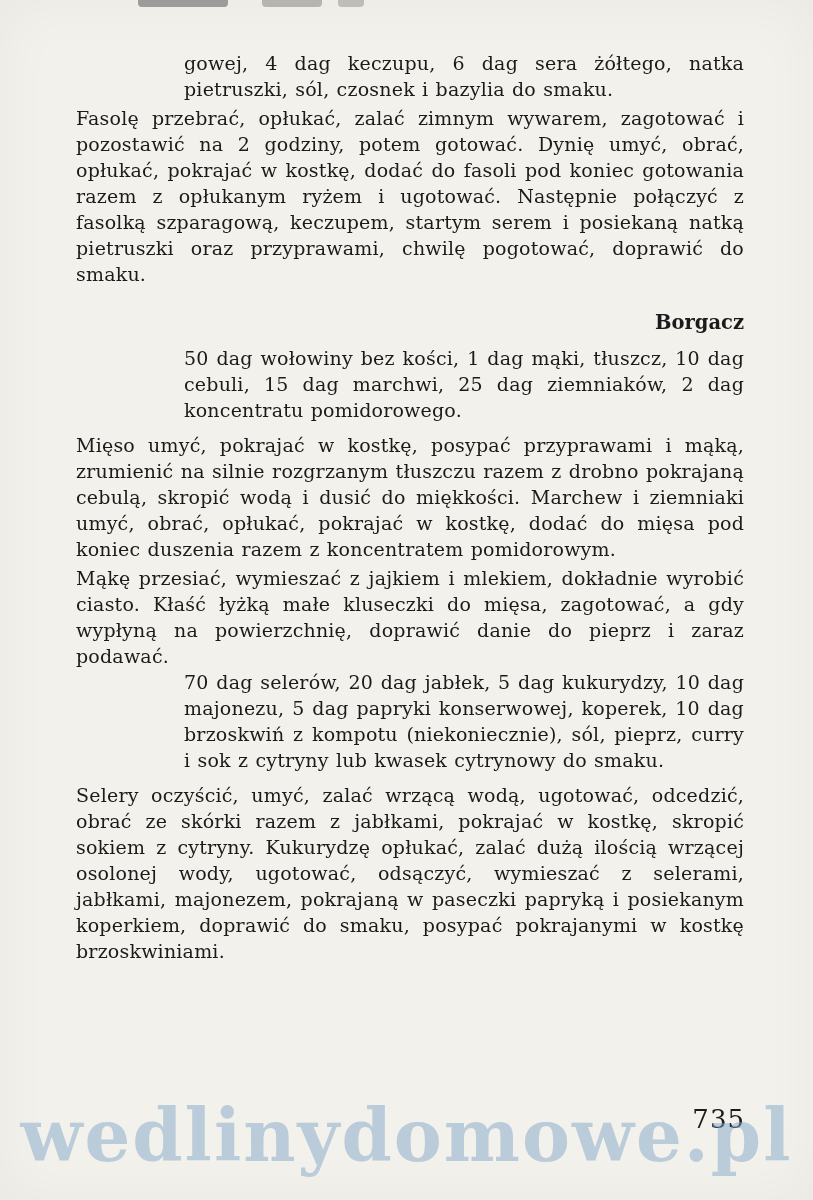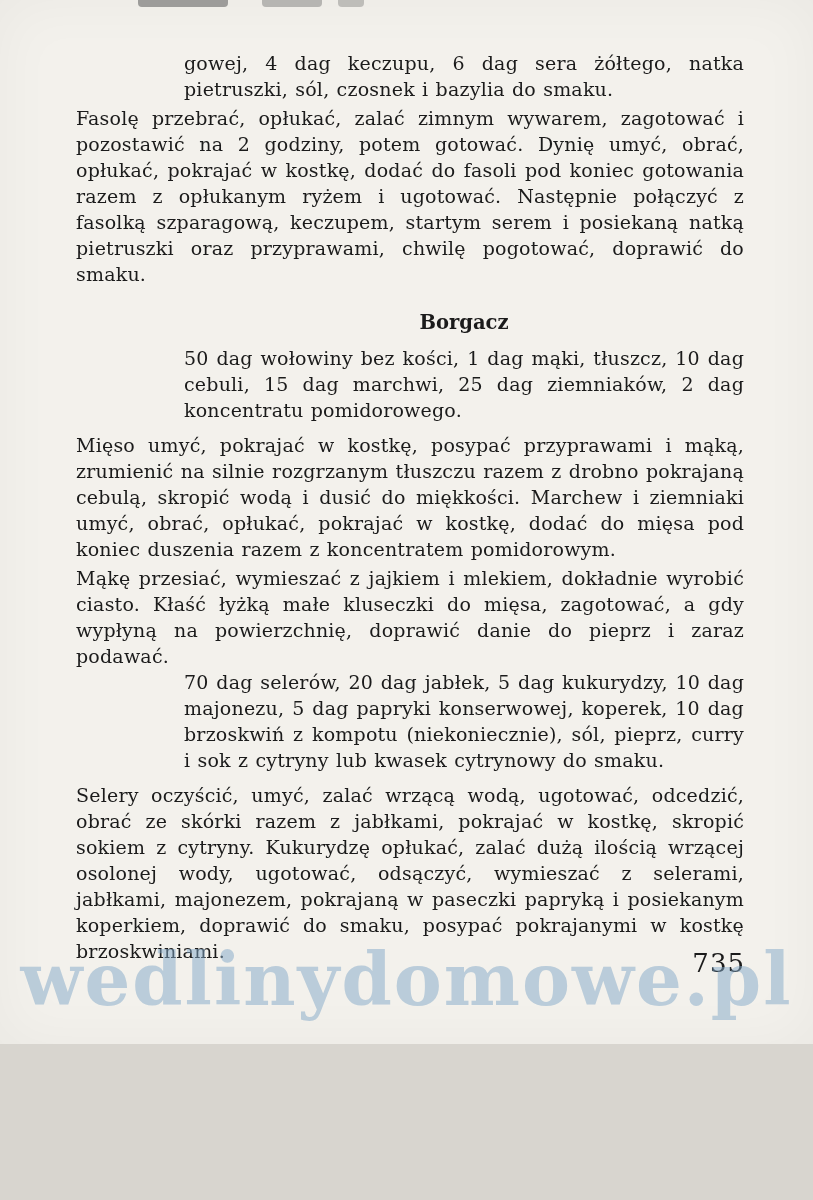--- a/index.html
+++ b/index.html
@@ -4,21 +4,21 @@
 <style>
   html, body {
     margin: 0;
     padding: 0;
     background: #d8d5cf;
     font-family: "DejaVu Serif", serif;
   }
   .page {
     position: relative;
     width: 813px;
-    height: 1044px;
+    height: 1200px;
     margin: 0 auto;
     background: #f3f1ec;
     overflow: hidden;
     color: #1b1b1b;
     box-shadow: inset 0 0 60px rgba(0,0,0,0.04);
   }
   
   .scan-smudge {
     position: absolute;
     top: 0;
@@ -47,21 +47,21 @@
   .indent {
     margin-left: 108px;
   }
   .gap-small { margin-top: 9px; }
   .gap-tiny  { margin-top: 3px; }
   .heading {
     margin: 26px 0 10px 108px;
     font-size: 19.5px;
     font-weight: bold;
     line-height: 24px;
-    text-align: center;
+    text-align: right;
   }
   .heading-first { margin-top: 24px; }
 
   .page-number {
     position: absolute;
     right: 68px;
     bottom: 66px;
     font-size: 26px;
     letter-spacing: 1px;
     color: #1b1b1b;

